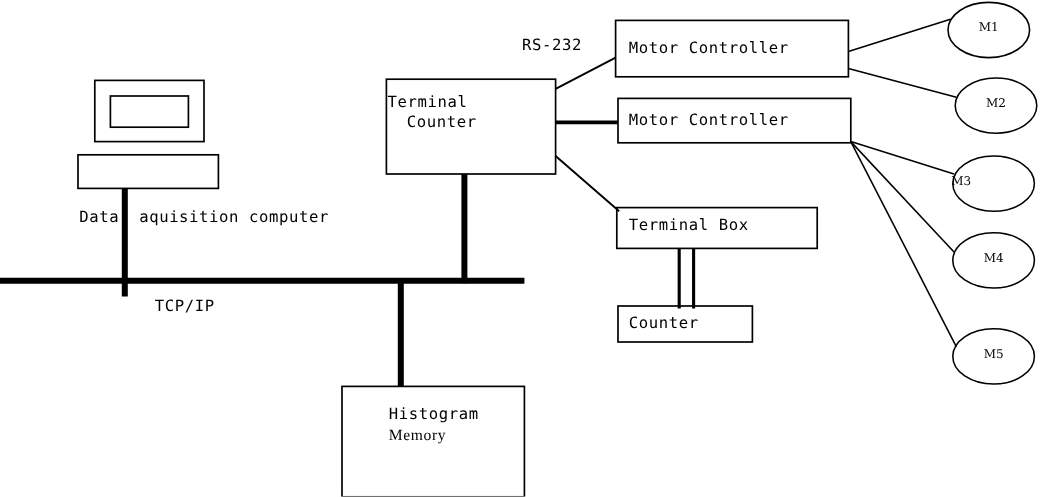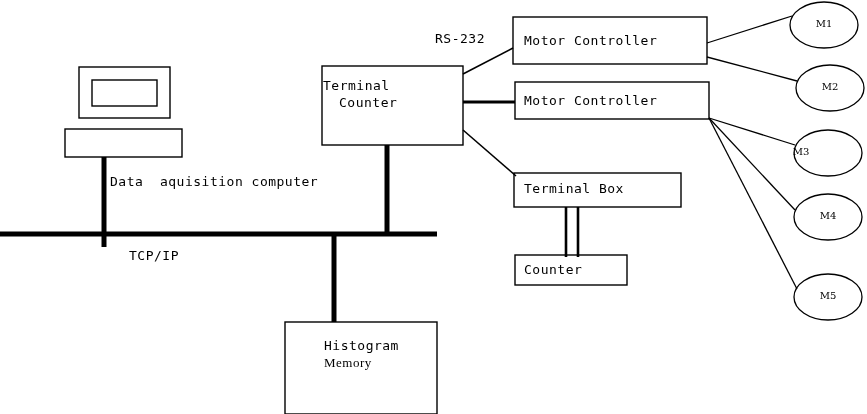--- a/index.html
+++ b/index.html
@@ -99,21 +99,21 @@
     <g stroke="#000000" fill="none" stroke-width="1.3">
       <line x1="707" y1="43" x2="792" y2="16"></line>
       <line x1="707" y1="57" x2="797" y2="81"></line>
       <line x1="709" y1="118" x2="795" y2="145"></line>
       <line x1="709" y1="118" x2="795" y2="210"></line>
       <line x1="709" y1="118" x2="797" y2="289"></line>
     </g>
 
   </svg>
 
-  <div class="node-label" style="left:66px; top:174px;margin-left:44px;">Data  aquisition computer</div>
+  <div class="node-label" style="left:66px; top:174px;">Data  aquisition computer</div>
 
   <div class="node-label" style="left:323px; top:78px;">Terminal</div>
   <div class="node-label" style="left:339px; top:95px;">Counter</div>
 
   <div class="node-label" style="left:524px; top:33px;">Motor Controller</div>
 
   <div class="node-label" style="left:524px; top:93px;">Motor Controller</div>
 
   <div class="node-label" style="left:524px; top:181px;">Terminal Box</div>
 

